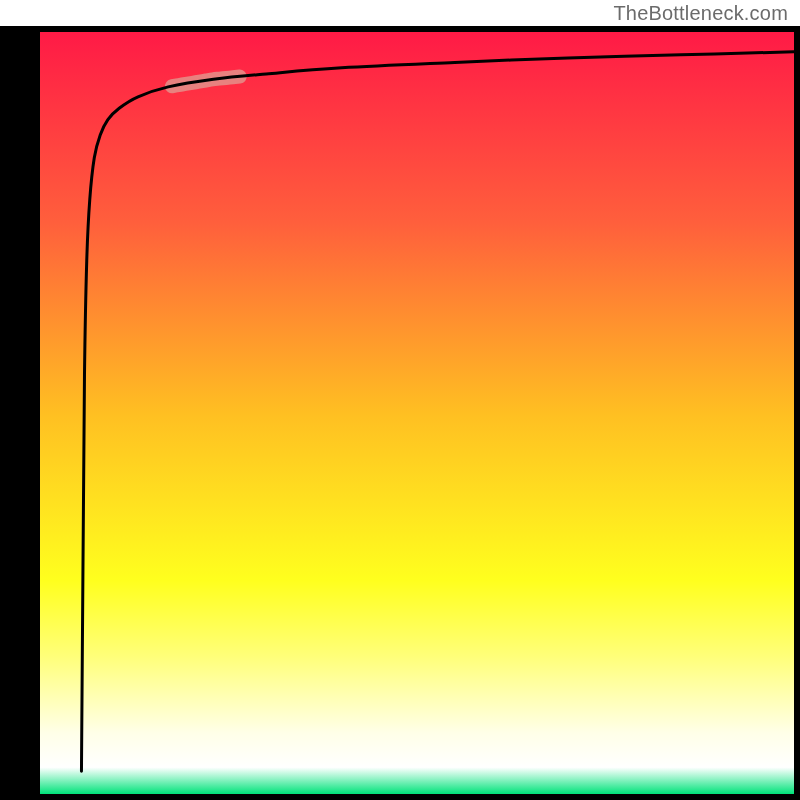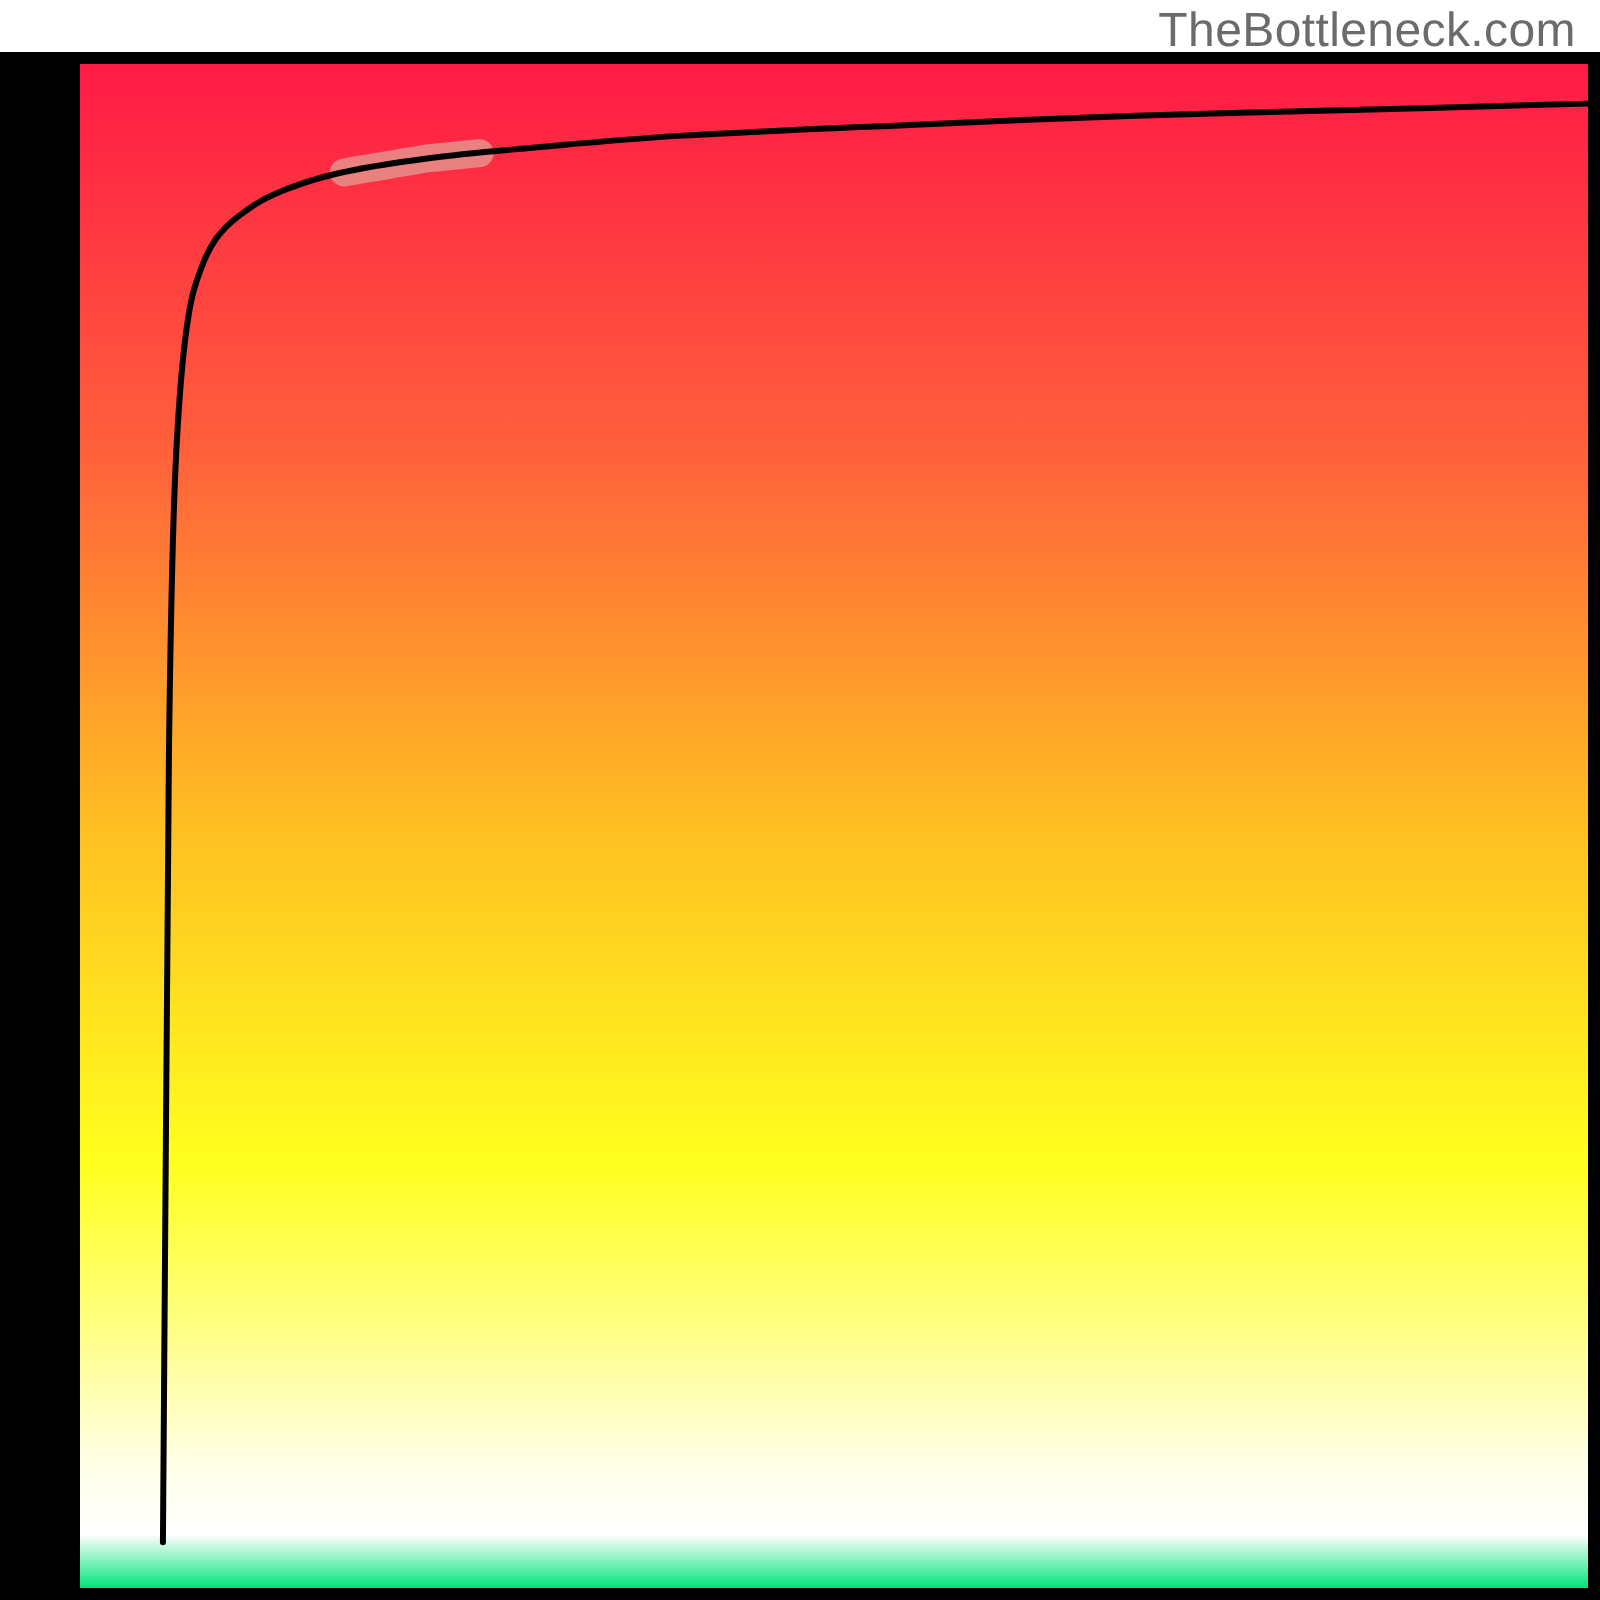--- a/index.html
+++ b/index.html
@@ -14,21 +14,21 @@
   .canvas {
     position: relative;
     width: 800px;
     height: 800px;
   }
   .watermark {
     position: absolute;
     top: 2px;
     right: 12px;
     color: #6b6b6b;
-    font-size: 24px;
+    font-size: 20px;
     letter-spacing: 0.2px;
     user-select: none;
   }
   .plot {
     position: absolute;
     left: 0;
     top: 0;
   }
 </style>
 </head>

